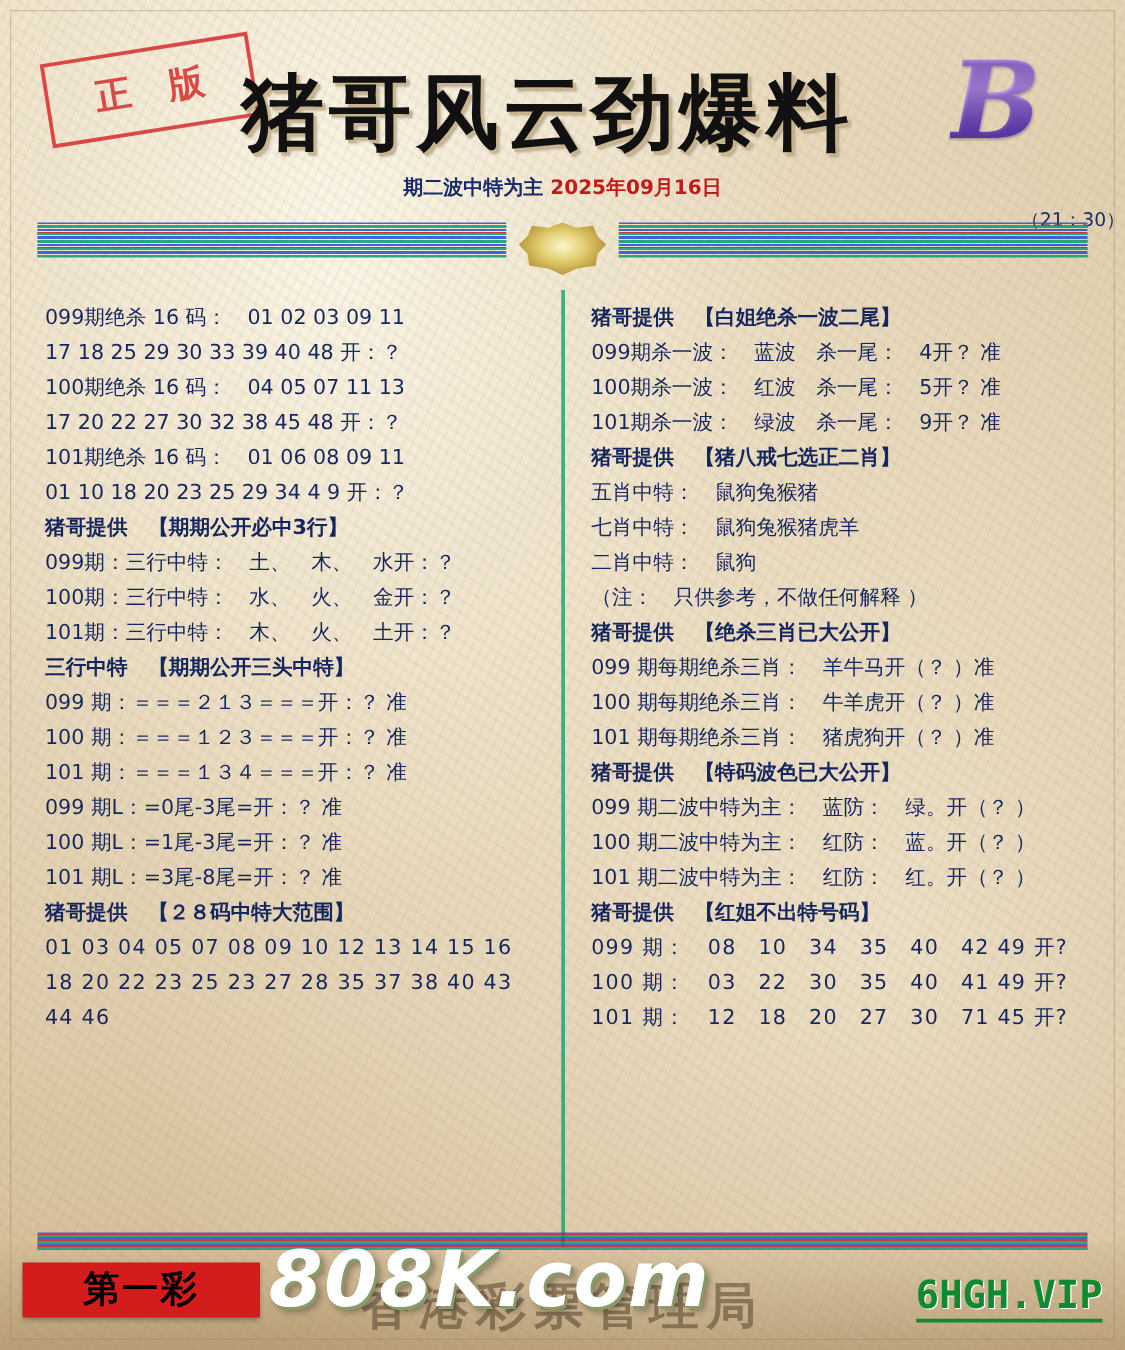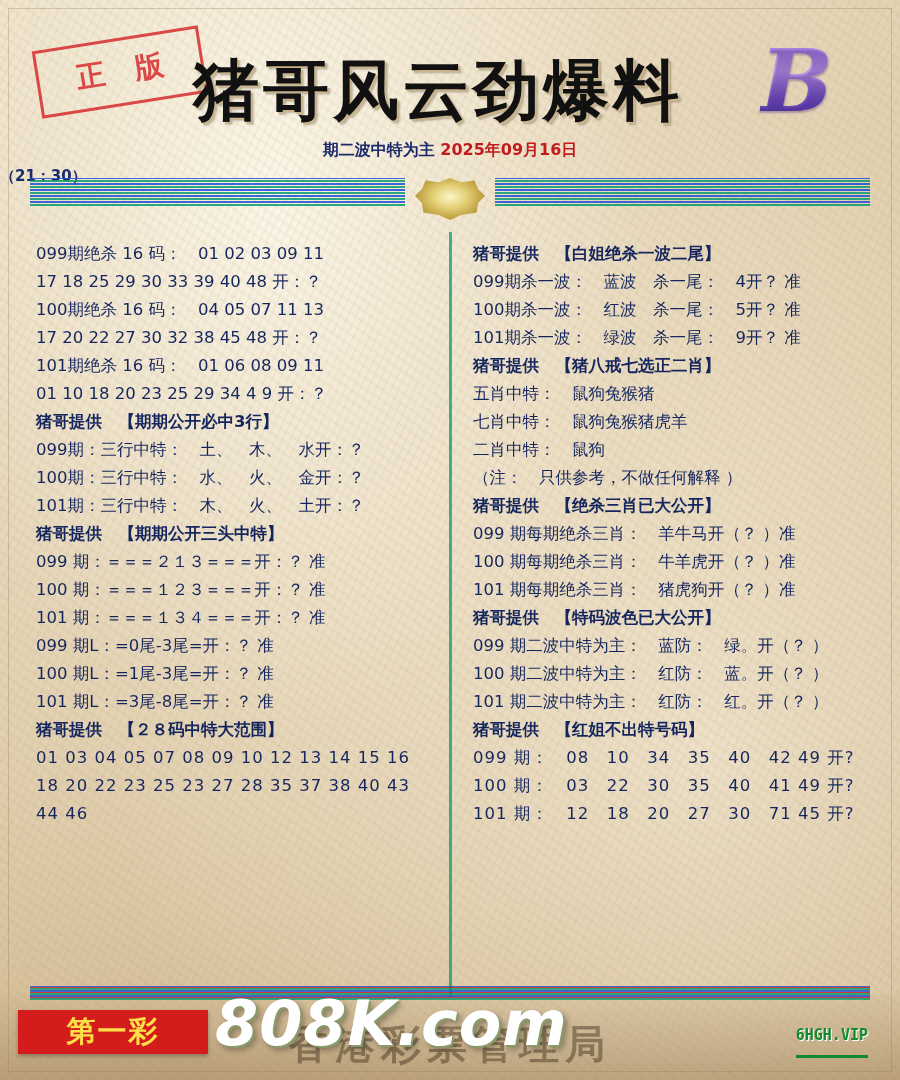--- a/index.html
+++ b/index.html
@@ -53,22 +53,22 @@
     background:linear-gradient(180deg,#8e6bd6 0%,#c9a6f2 40%,#6f4fc0 70%,#3f2a8a 100%);
     -webkit-background-clip:text;background-clip:text;color:transparent;
     text-shadow:1px 2px 2px rgba(60,30,120,.35);
   }
   .drawdate{
     position:absolute;left:0;right:0;top:140px;text-align:center;
     font-size:16px;color:#1b2a6b;font-weight:bold;
   }
   .drawdate .val{color:#c21a1a;}
   .drawtime{
-    position:absolute;left:0;right:0;top:167px;text-align:left;
-    font-size:15px;color:#1b2a6b;font-weight:bold;
+    position:absolute;left:0;right:0;top:167px;text-align:right;
+    font-size:15px;color:#1b2a6b;font-weight:normal;
   }
   .wavybar{
     position:absolute;top:178px;height:28px;
     background:
       repeating-linear-gradient(0deg,#0a9b6f 0 2px,transparent 2px 6px),
       repeating-linear-gradient(0deg,#1f4fd8 3px 5px,transparent 5px 9px),
       repeating-linear-gradient(0deg,#c21a1a 6px 8px,transparent 8px 12px);
     opacity:.85;
   }
   .wavybar.left{left:30px;width:375px;}
@@ -109,38 +109,38 @@
       repeating-linear-gradient(0deg,#c21a1a 6px 8px,transparent 8px 11px);
     opacity:.8;
   }
   .ghost-text{
     position:absolute;left:0;right:0;bottom:8px;text-align:center;
     font-size:40px;font-weight:bold;color:rgba(60,45,25,.45);
     letter-spacing:6px;
   }
   .redplate{
     position:absolute;left:18px;bottom:26px;width:190px;height:44px;
-    background:#d41c1c;color:#fde047;font-size:29px;font-weight:bold;
+    background:#d41c1c;color:#000000;font-size:29px;font-weight:bold;
     display:flex;align-items:center;justify-content:center;letter-spacing:2px;
     box-shadow:0 2px 4px rgba(0,0,0,.3);
   }
   .bigwatermark{
     position:absolute;left:215px;bottom:20px;
     font-size:62px;font-weight:bold;font-style:italic;
     color:#ffffff;
     text-shadow:2px 2px 0 #8a9b6a,4px 4px 6px rgba(0,0,0,.35);
     letter-spacing:1px;
   }
   .vipmark{
-    position:absolute;right:32px;bottom:22px;
-    font-size:15px;font-weight:bold;color:#0f8a2e;
+    position:absolute;right:18px;bottom:22px;
+    font-size:31px;font-weight:bold;color:#0f8a2e;
     font-family:"DejaVu Sans Mono","Liberation Mono",monospace;
     text-shadow:1px 1px 0 #fff;
     border-bottom:3px solid #0f8a2e;
-    padding-bottom:11px;
+    padding-bottom:1px;
   }
 </style>
 </head>
 <body>
 
 <div class="page">
   <div class="grain"></div>
   <div class="border-frame"></div>
 
   <div class="stamp">正 版</div>
@@ -163,21 +163,21 @@
     <div class="row">099期绝杀 16 码：　01 02 03 09 11</div>
     <div class="row">17 18 25 29 30 33 39 40 48 开：？</div>
     <div class="row">100期绝杀 16 码：　04 05 07 11 13</div>
     <div class="row">17 20 22 27 30 32 38 45 48 开：？</div>
     <div class="row">101期绝杀 16 码：　01 06 08 09 11</div>
     <div class="row">01 10 18 20 23 25 29 34 4 9 开：？</div>
     <div class="row hdr">猪哥提供　【期期公开必中3行】</div>
     <div class="row">099期：三行中特：　土、　木、　水开：？</div>
     <div class="row">100期：三行中特：　水、　火、　金开：？</div>
     <div class="row">101期：三行中特：　木、　火、　土开：？</div>
-    <div class="row hdr">猪哥提供　【期期公开三头中特】</div>
+    <div class="row hdr">三行中特　【期期公开三头中特】</div>
     <div class="row">099 期：＝＝＝２１３＝＝＝开：？ 准</div>
     <div class="row">100 期：＝＝＝１２３＝＝＝开：？ 准</div>
     <div class="row">101 期：＝＝＝１３４＝＝＝开：？ 准</div>
     <div class="row">099 期L：=0尾-3尾=开：？ 准</div>
     <div class="row">100 期L：=1尾-3尾=开：？ 准</div>
     <div class="row">101 期L：=3尾-8尾=开：？ 准</div>
     <div class="row hdr">猪哥提供　【２８码中特大范围】</div>
     <div class="row nums">01 03 04 05 07 08 09 10 12 13 14 15 16</div>
     <div class="row nums">18 20 22 23 25 23 27 28 35 37 38 40 43</div>
     <div class="row nums">44 46</div>

